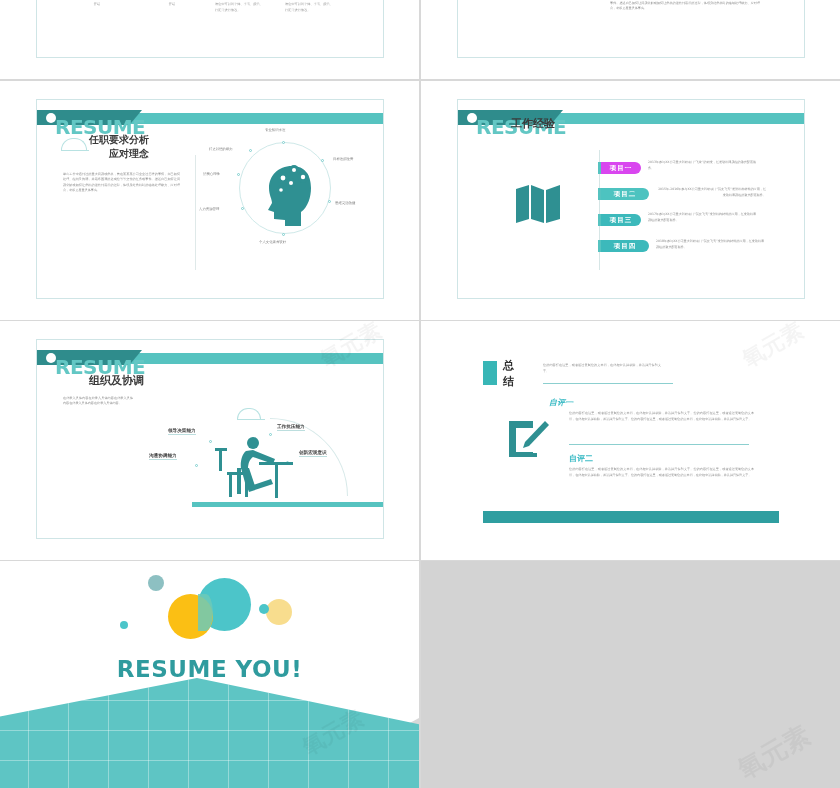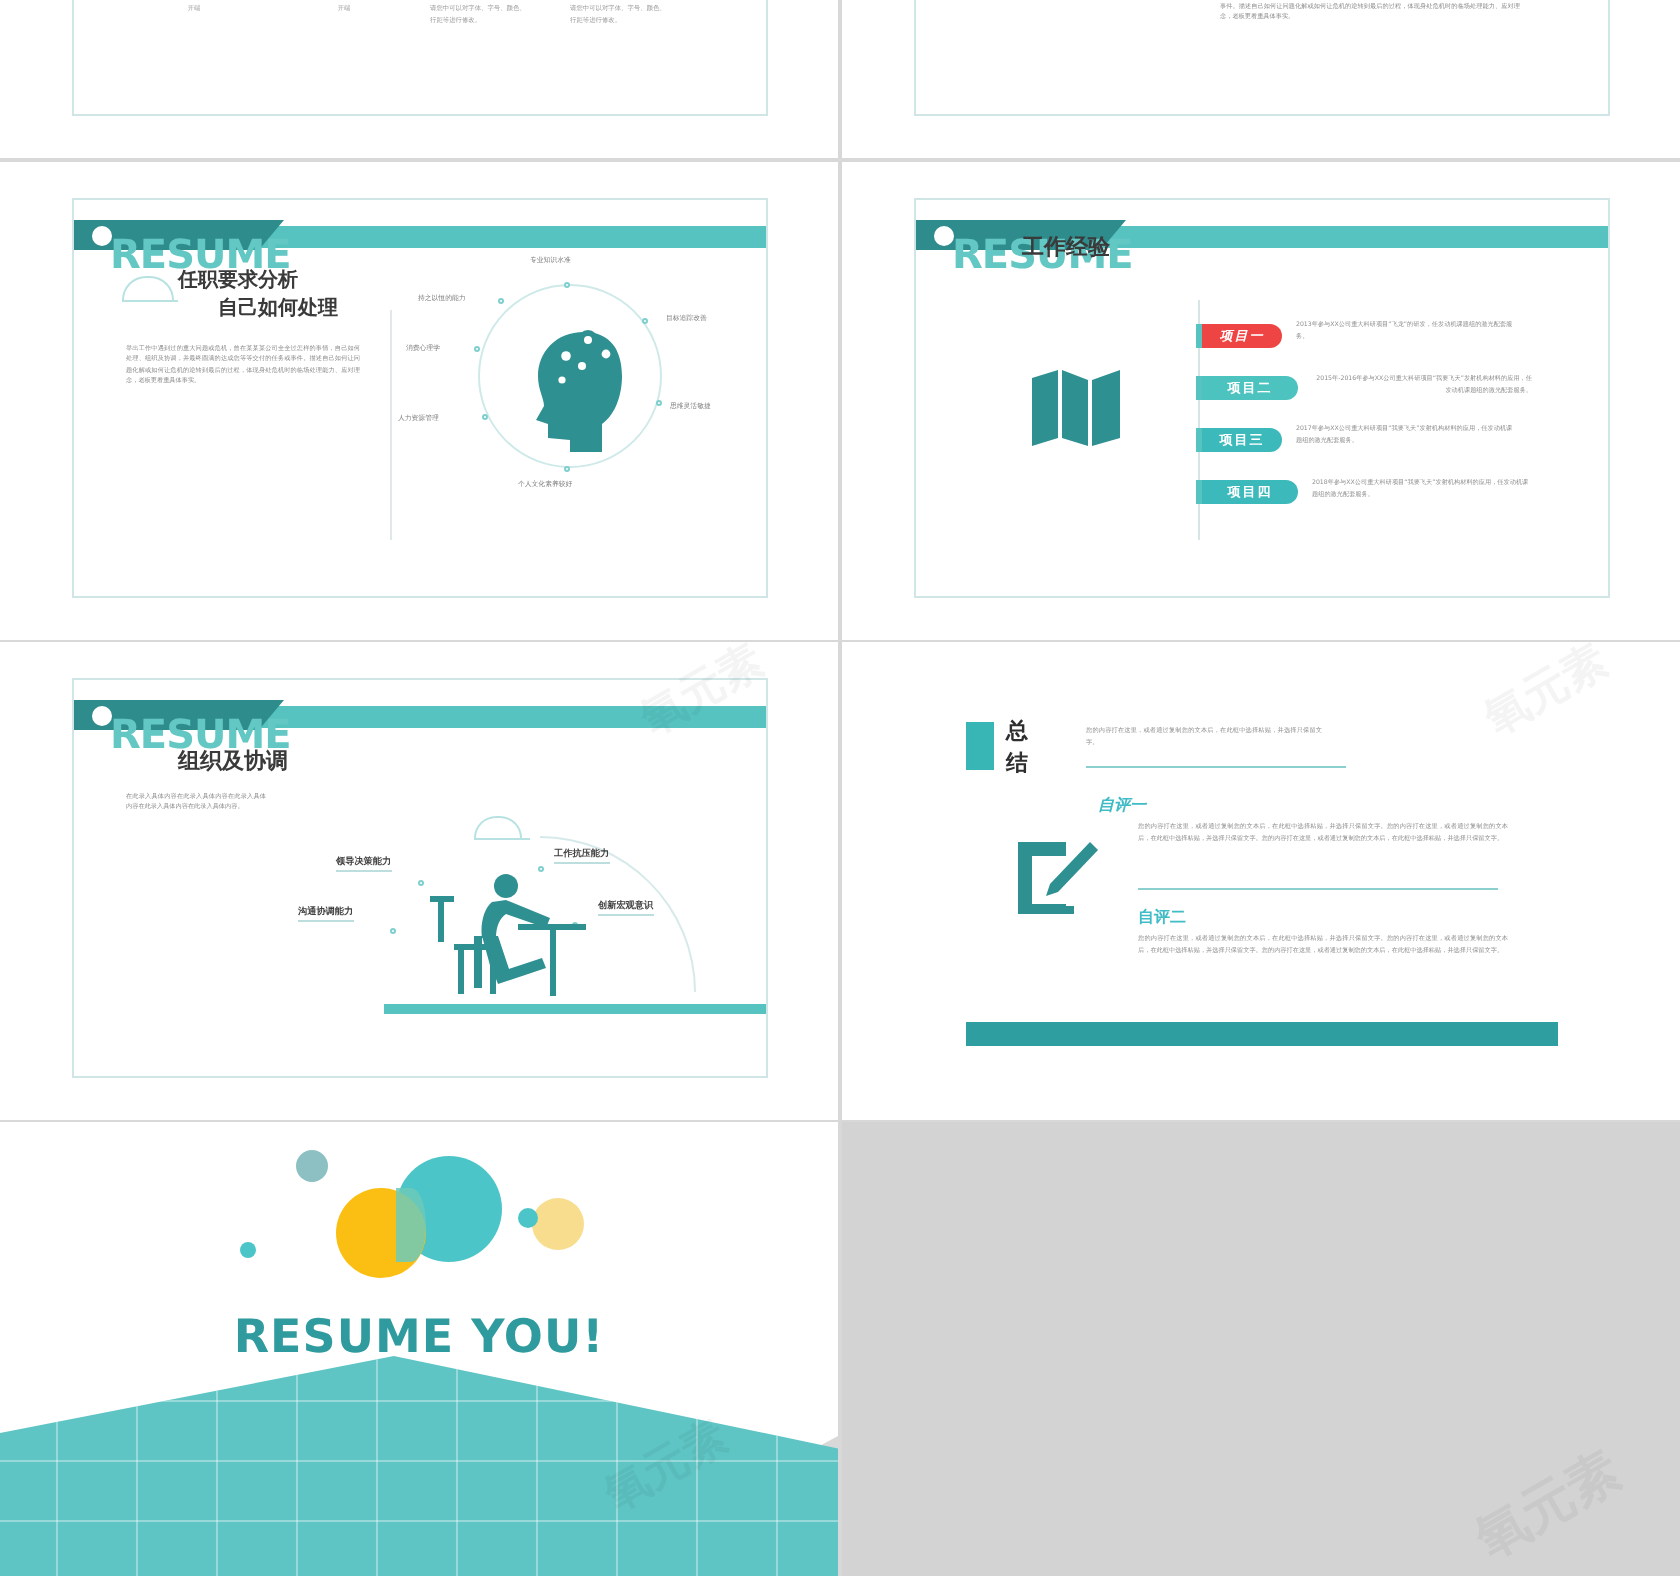--- a/index.html
+++ b/index.html
@@ -225,21 +225,21 @@
       <div class="banner">
         <div class="bar"></div>
         <div class="tab"></div>
         <div class="dot"></div>
         <div class="resume-word">RESUME</div>
       </div>
 
       <div class="cloud" style="left:24px; top:38px;"></div>
 
       <div class="slide-title" style="left:52px; top:33px; font-size:10px;">任职要求分析</div>
-      <div class="slide-title" style="left:72px; top:47px; font-size:10px;">自己如何处理</div>
+      <div class="slide-title" style="left:72px; top:47px; font-size:10px;">应对理念</div>
 
       <div class="body-cn" style="position:absolute; left:26px; top:72px; width:117px;">举出工作中遇到过的重大问题或危机，曾在某某某公司全全过怎样的事情，自己如何处理、组织及协调，并最终圆满的达成您等等交付的任务或事件。描述自己如何让问题化解或如何让危机的逆转到最后的过程，体现身处危机时的临场处理能力、应对理念，老板更看重具体事实。</div>
 
       <div class="divider-v" style="left:158px; top:55px; height:115px;"></div>
 
       <div class="circle-ring" style="left:202px; top:42px; width:92px; height:92px;"></div>
 
       <div class="ring-node" style="left:245px; top:40.5px;"></div>
       <div class="ring-node" style="left:284px; top:59px;"></div>
       <div class="ring-node" style="left:291px; top:100px;"></div>
@@ -285,21 +285,21 @@
 
       <svg style="position:absolute; left:58px; top:85px;" width="44" height="38" viewBox="0 0 44 38">
         <path d="M0 4 L13 0 L13 34 L0 38 Z" fill="#2f9092"></path>
         <path d="M15 0 L28 5 L28 38 L15 34 Z" fill="#2f9092"></path>
         <path d="M30 5 L44 0 L44 34 L30 38 Z" fill="#2f9092"></path>
       </svg>
 
       <div class="timeline-line" style="left:141px; top:50px; height:120px;"></div>
 
       <div class="proj-bar" style="left:140px; top:62px; height:12px;"></div>
-      <div class="proj-tag" style="left:143px; top:62px; width:40px; background:#ef4444;font-style:italic;">项目一</div>
+      <div class="proj-tag" style="left:143px; top:62px; width:40px; background:#d946ef;">项目一</div>
       <div class="proj-txt" style="left:190px; top:60px; width:110px;">2013年参与XX公司重大科研项目“飞龙”的研发，任发动机课题组的激光配套服务。</div>
 
       <div class="proj-bar" style="left:140px; top:88px; height:12px;"></div>
       <div class="proj-tag" style="left:143px; top:88px; width:48px; background:#4dc3c0;">项目二</div>
       <div class="proj-txt" style="left:198px; top:87px; width:110px; text-align:right;">2015年-2016年参与XX公司重大科研项目“我要飞天”发射机构材料的应用，任发动机课题组的激光配套服务。</div>
 
       <div class="proj-bar" style="left:140px; top:114px; height:12px;"></div>
       <div class="proj-tag" style="left:143px; top:114px; width:40px; background:#3cb9bb;">项目三</div>
       <div class="proj-txt" style="left:190px; top:112px; width:110px;">2017年参与XX公司重大科研项目“我要飞天”发射机构材料的应用，任发动机课题组的激光配套服务。</div>
 

